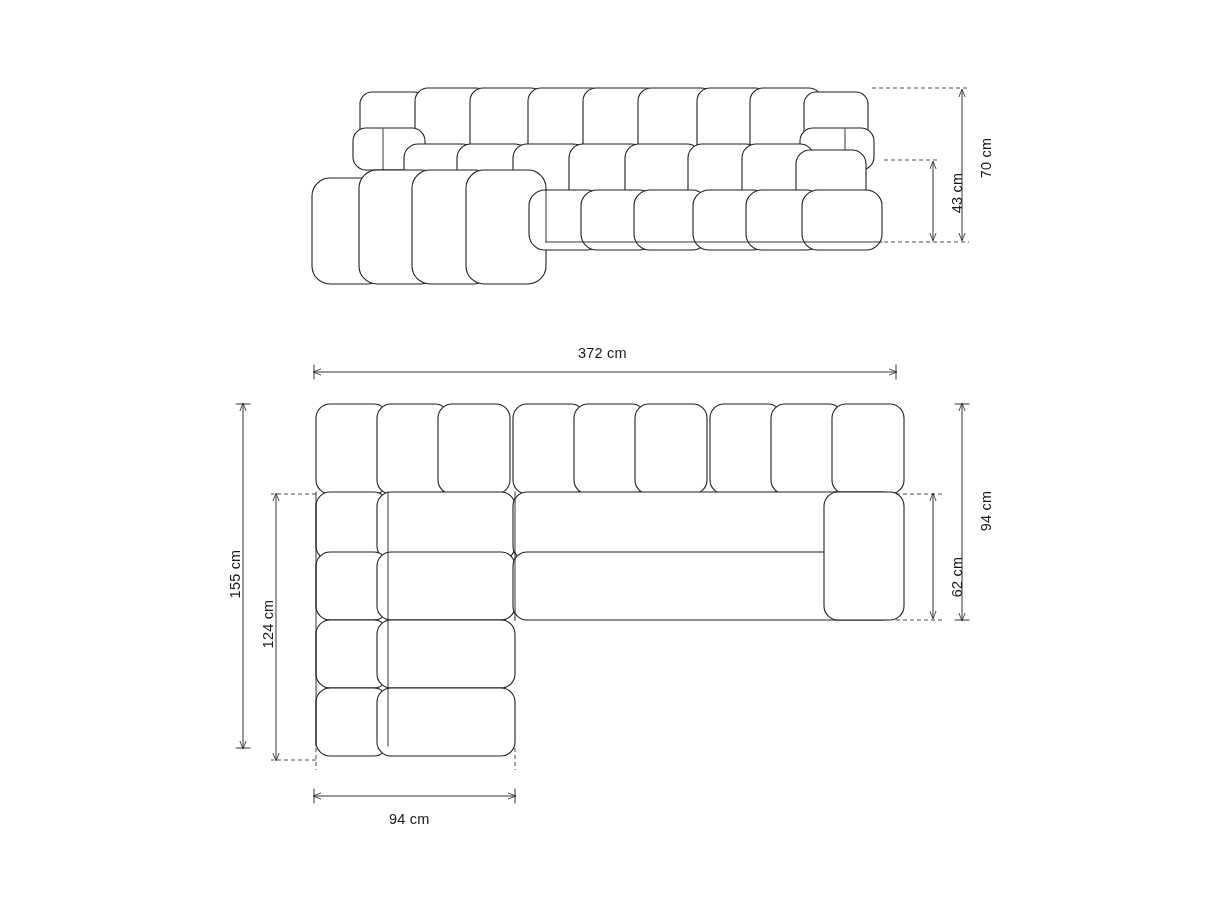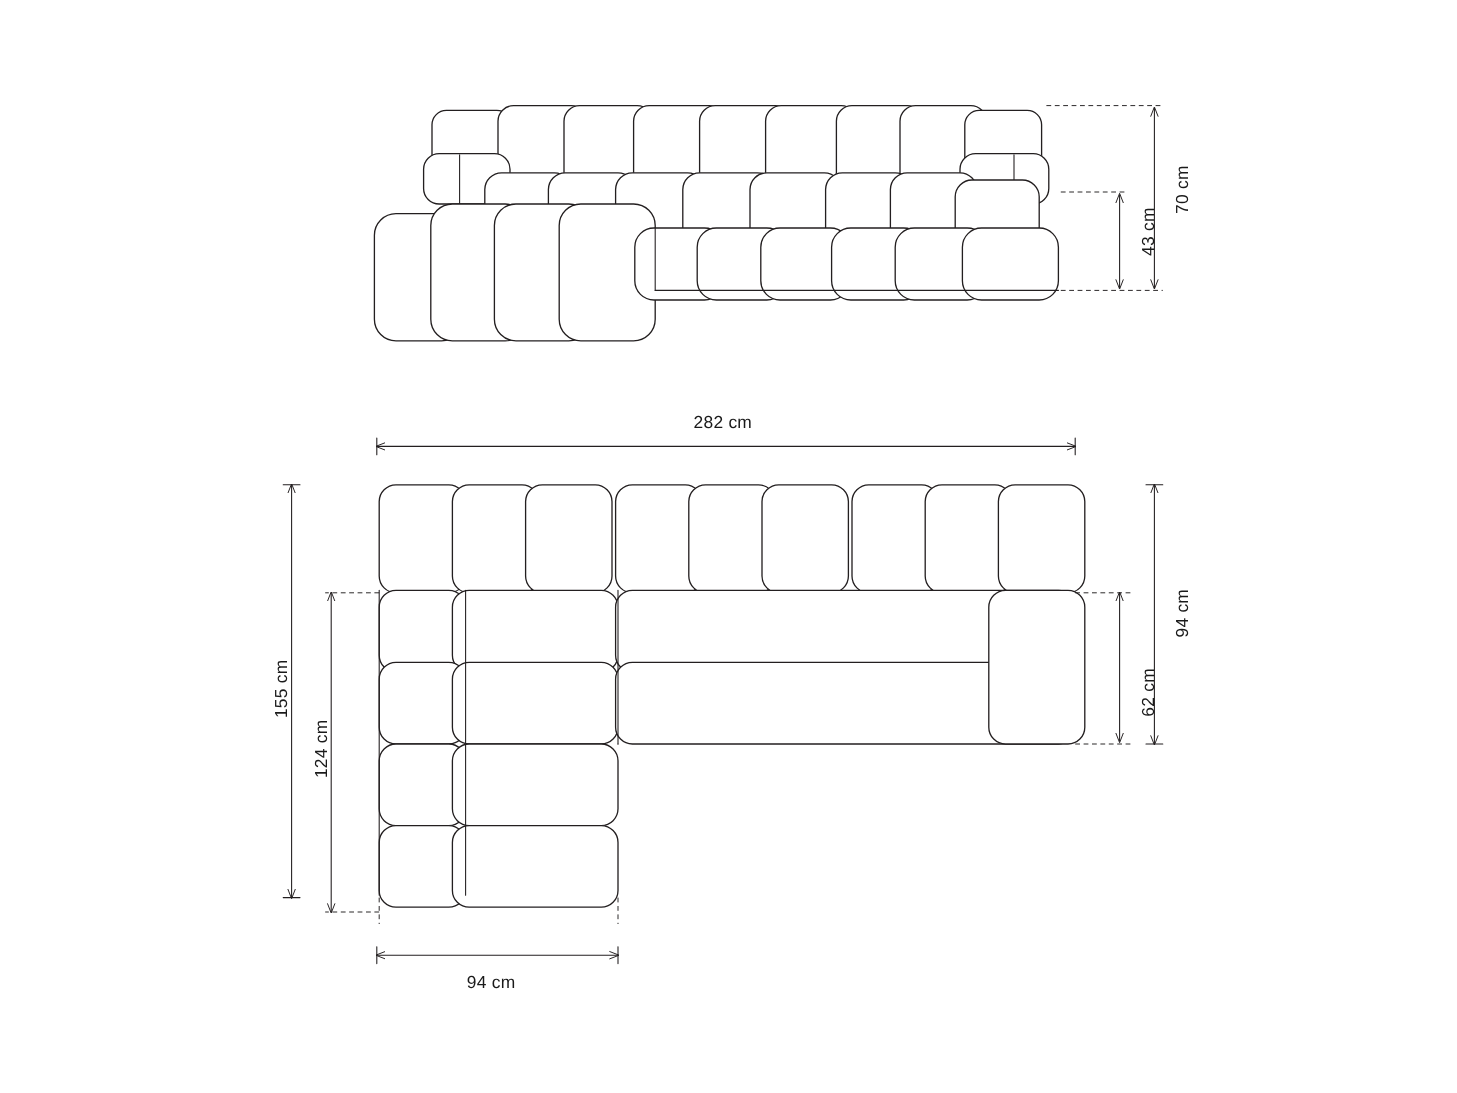--- a/index.html
+++ b/index.html
@@ -195,21 +195,21 @@
       <path class="dimln" d="M314,796 H515" marker-start="url(#arrStart)" marker-end="url(#arrEnd)"></path>
       <path class="lnt" d="M314,789 v14"></path>
       <path class="lnt" d="M515,789 v14"></path>
     </g>
   </svg>
 
   <div class="dim-label rot" style="left:966px; top:150px;">70 cm</div>
 
   <div class="dim-label rot" style="left:937px; top:185px;">43 cm</div>
 
-  <div class="dim-label" style="left:578px; top:345px;">282 cm</div>
+  <div class="dim-label" style="left:578px; top:345px;">372 cm</div>
 
   <div class="dim-label rot" style="left:211px; top:566px;">155 cm</div>
 
   <div class="dim-label rot" style="left:244px; top:616px;">124 cm</div>
 
   <div class="dim-label rot" style="left:966px; top:503px;">94 cm</div>
 
   <div class="dim-label rot" style="left:937px; top:569px;">62 cm</div>
 
   <div class="dim-label" style="left:389px; top:811px;">94 cm</div>

